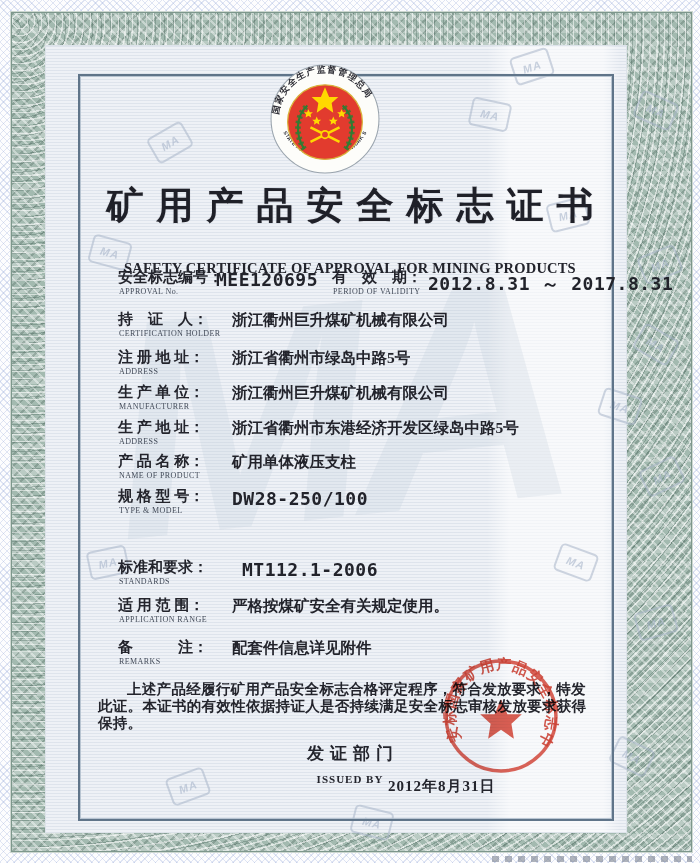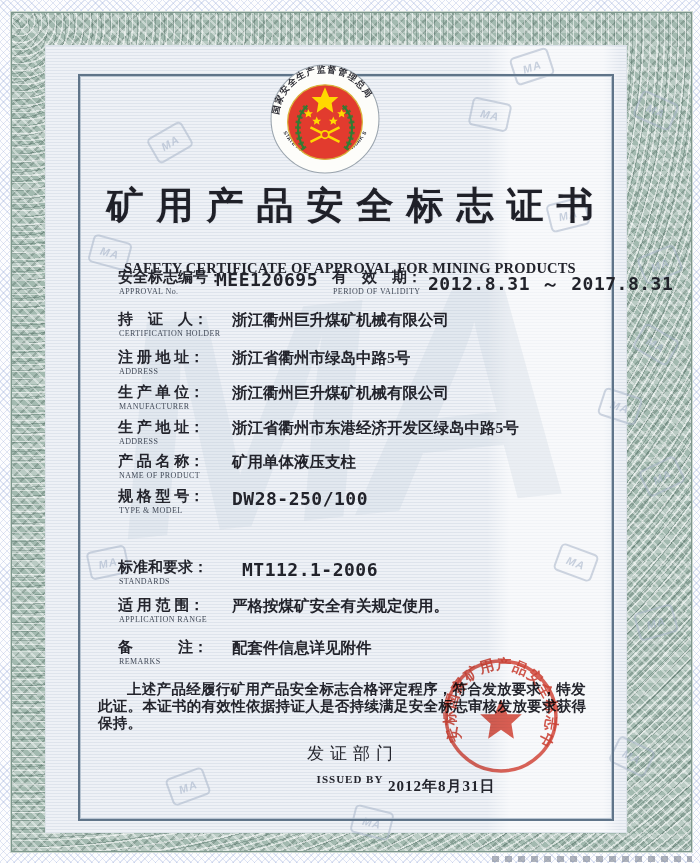--- a/index.html
+++ b/index.html
@@ -70,21 +70,21 @@
     letter-spacing:.4px; color:#424a58; white-space:nowrap;
   }
   .val{position:absolute; font-size:15.5px; font-weight:600; white-space:nowrap; color:#22232b;}
   .val.alnum{font-family:"DejaVu Sans Mono", monospace; font-weight:700; font-size:18px; letter-spacing:.5px;}
   .declaration{
     position:absolute; left:98px; top:681px; width:494px;
     font-size:14.5px; line-height:17px; font-weight:600; text-indent:2em;
     letter-spacing:.3px; color:#23242c;
   }
   .issued{position:absolute; left:252px; top:742px; width:196px; text-align:center;}
-  .issued-cn{font-size:17px; font-weight:400; letter-spacing:6px; padding-left:6px;}
+  .issued-cn{font-size:17px; font-weight:700; letter-spacing:6px; padding-left:6px;}
   .issued-en{font-size:11px; font-weight:700; letter-spacing:1px; margin-top:8px;}
   .date{position:absolute; left:388px; top:777px; font-size:15px; font-weight:700; letter-spacing:1px;}
   
   .seal{position:absolute; left:441px; top:656px; width:120px; height:120px; mix-blend-mode:multiply; opacity:.92;}
   .frag{
     position:absolute; left:492px; top:856px; width:200px; height:6px;
     background:repeating-linear-gradient(90deg, rgba(110,118,132,.55) 0 7px, transparent 7px 13px);
     filter:blur(.4px);
   }
 </style>

